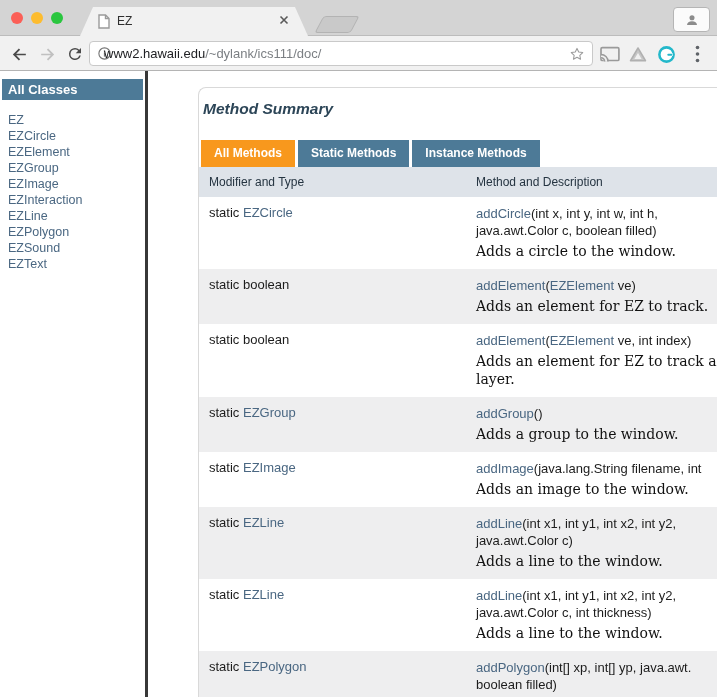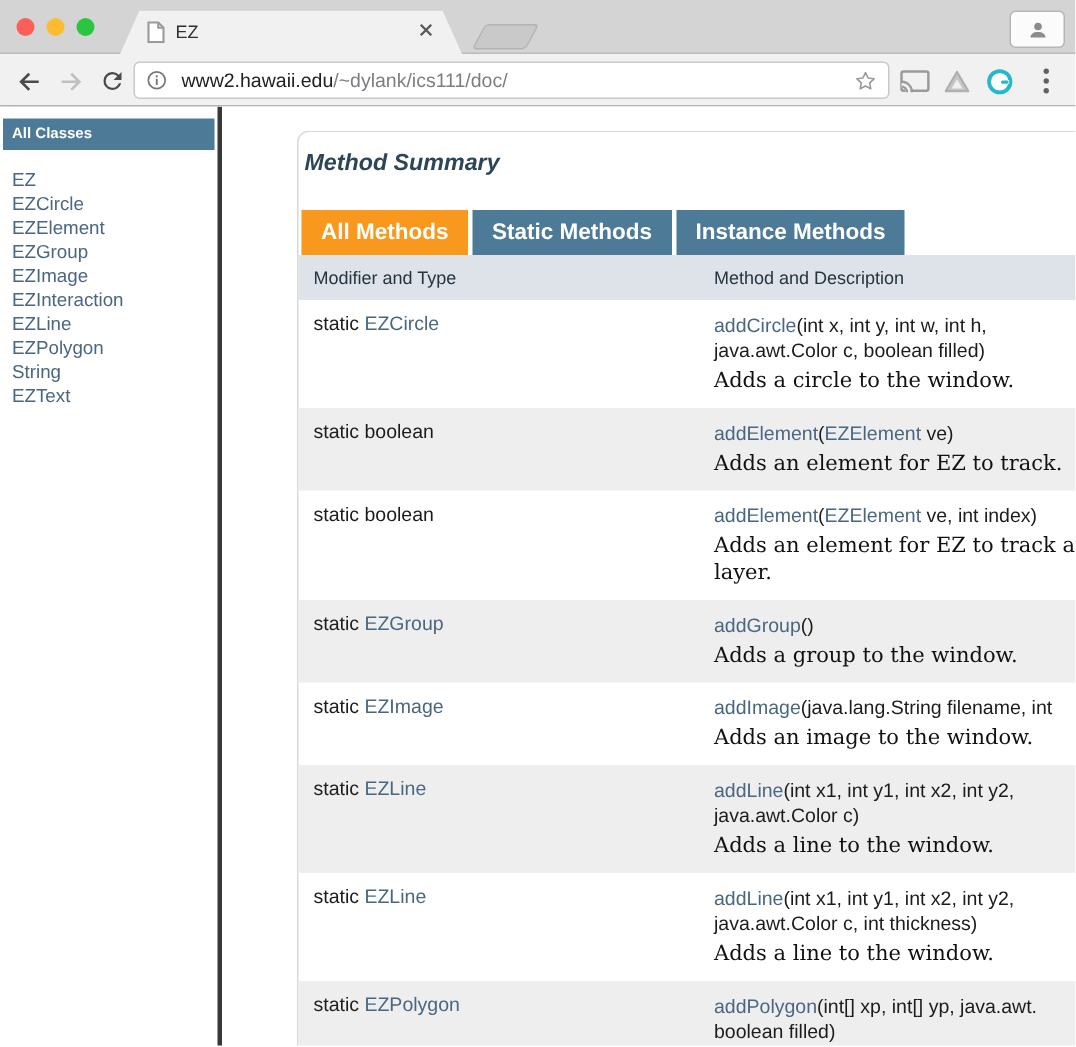--- a/index.html
+++ b/index.html
@@ -23,40 +23,40 @@
 
   
   .toolbar { position:relative; height:35px; background:#f1f1f1; border-bottom:1px solid #b4b4b4; }
   .tbtn { position:absolute; top:8px; width:20px; height:20px; display:flex; align-items:center; justify-content:center; }
   .b-back   { left:9px; }
   .b-fwd    { left:37px; }
   .b-reload { left:65px; }
   .addrbar { position:absolute; left:89px; top:5px; width:504px; height:25px; background:#fff;
              border:1px solid #c9c9c9; border-radius:4px; }
   .addrbar .info { position:absolute; left:7px; top:4px; }
-  .addrbar .url  { position:absolute; left:31px; top:0; line-height:23px; font-size:13px; white-space:nowrap;text-align:right; }
+  .addrbar .url  { position:absolute; left:14px; top:0; line-height:23px; font-size:13px; white-space:nowrap;text-align:right; }
   .url-host { color:#202124; }
   .url-path { color:#7b7f83; }
   .addrbar .star { position:absolute; right:7px; top:4px; }
   .b-cast { left:600px; } .b-drive { left:628px; } .b-gram { left:656px; } .b-menu { left:687px; }
 
   
   .page { display:flex; height:626px; background:#fff; }
   .sidebar { width:145px; padding-top:6px; background:#fff; flex:none; }
   .sb-header { margin:2px 2px 0 2px; height:21px; line-height:21px; background:#4D7A97; color:#fff;
-               font-size:10px; font-weight:bold; padding-left:6px; }
+               font-size:13px; font-weight:bold; padding-left:6px; }
   .class-list { list-style:none; margin-top:12px; padding-left:8px; }
   .class-list li { font-size:12.5px; line-height:16px; color:#4A6782; cursor:pointer; }
   .frame-divider { width:3px; background:#383838; flex:none; }
   .content-frame { flex:1; overflow:hidden; position:relative; background:#fff;padding-left:22px; }
   .summary-box { margin:16px 0 0 28px; width:700px; min-height:640px; background:#fff;
                  border:1px solid #d9d9d9; border-right:none; border-bottom:none; border-radius:8px 0 0 0; }
   .ms-title { margin:12px 0 0 4px; font-size:15.5px; font-weight:bold; font-style:italic; color:#2c4557; }
   .mtabs { display:flex; gap:3px; margin:22px 0 0 2px; }
-  .mtab { background:#4D7A97; color:#fff; font-weight:bold; font-size:15px; padding:6px 13px 7px; cursor:pointer; }
+  .mtab { background:#4D7A97; color:#fff; font-weight:bold; font-size:12px; padding:6px 13px 7px; cursor:pointer; }
   .mtab.active { background:#F8981D; }
   table.methods { border-collapse:collapse; width:700px; table-layout:fixed; }
   table.methods th { background:#dee3e9; text-align:left; font-size:12px; color:#253441; padding:8px 10px; font-weight:normal; }
   table.methods td { vertical-align:top; padding:8px 10px 9px; font-size:13px; color:#1c1c1c; }
   table.methods tbody tr:nth-child(even) td { background:#eeeeef; }
   .type-link, .method-link { color:#4A6782; cursor:pointer; }
   .sig { white-space:pre-line; line-height:17px; }
   .desc { font-family:"DejaVu Serif",serif; font-size:14px; line-height:18px; margin-top:3px; color:#111;
           white-space:pre-line; }
   svg { display:block; }
@@ -164,21 +164,21 @@
     <div class="sb-header">All Classes</div>
     <ul class="class-list">
         <li>EZ</li>
         <li>EZCircle</li>
         <li>EZElement</li>
         <li>EZGroup</li>
         <li>EZImage</li>
         <li>EZInteraction</li>
         <li>EZLine</li>
         <li>EZPolygon</li>
-        <li>String</li>
+        <li>EZSound</li>
         <li>EZText</li>
       </ul>
   </div>
 
   <div class="frame-divider"></div>
 
   <div class="content-frame">
     <div class="summary-box">
       <div class="ms-title">Method Summary</div>
       <div class="mtabs">

